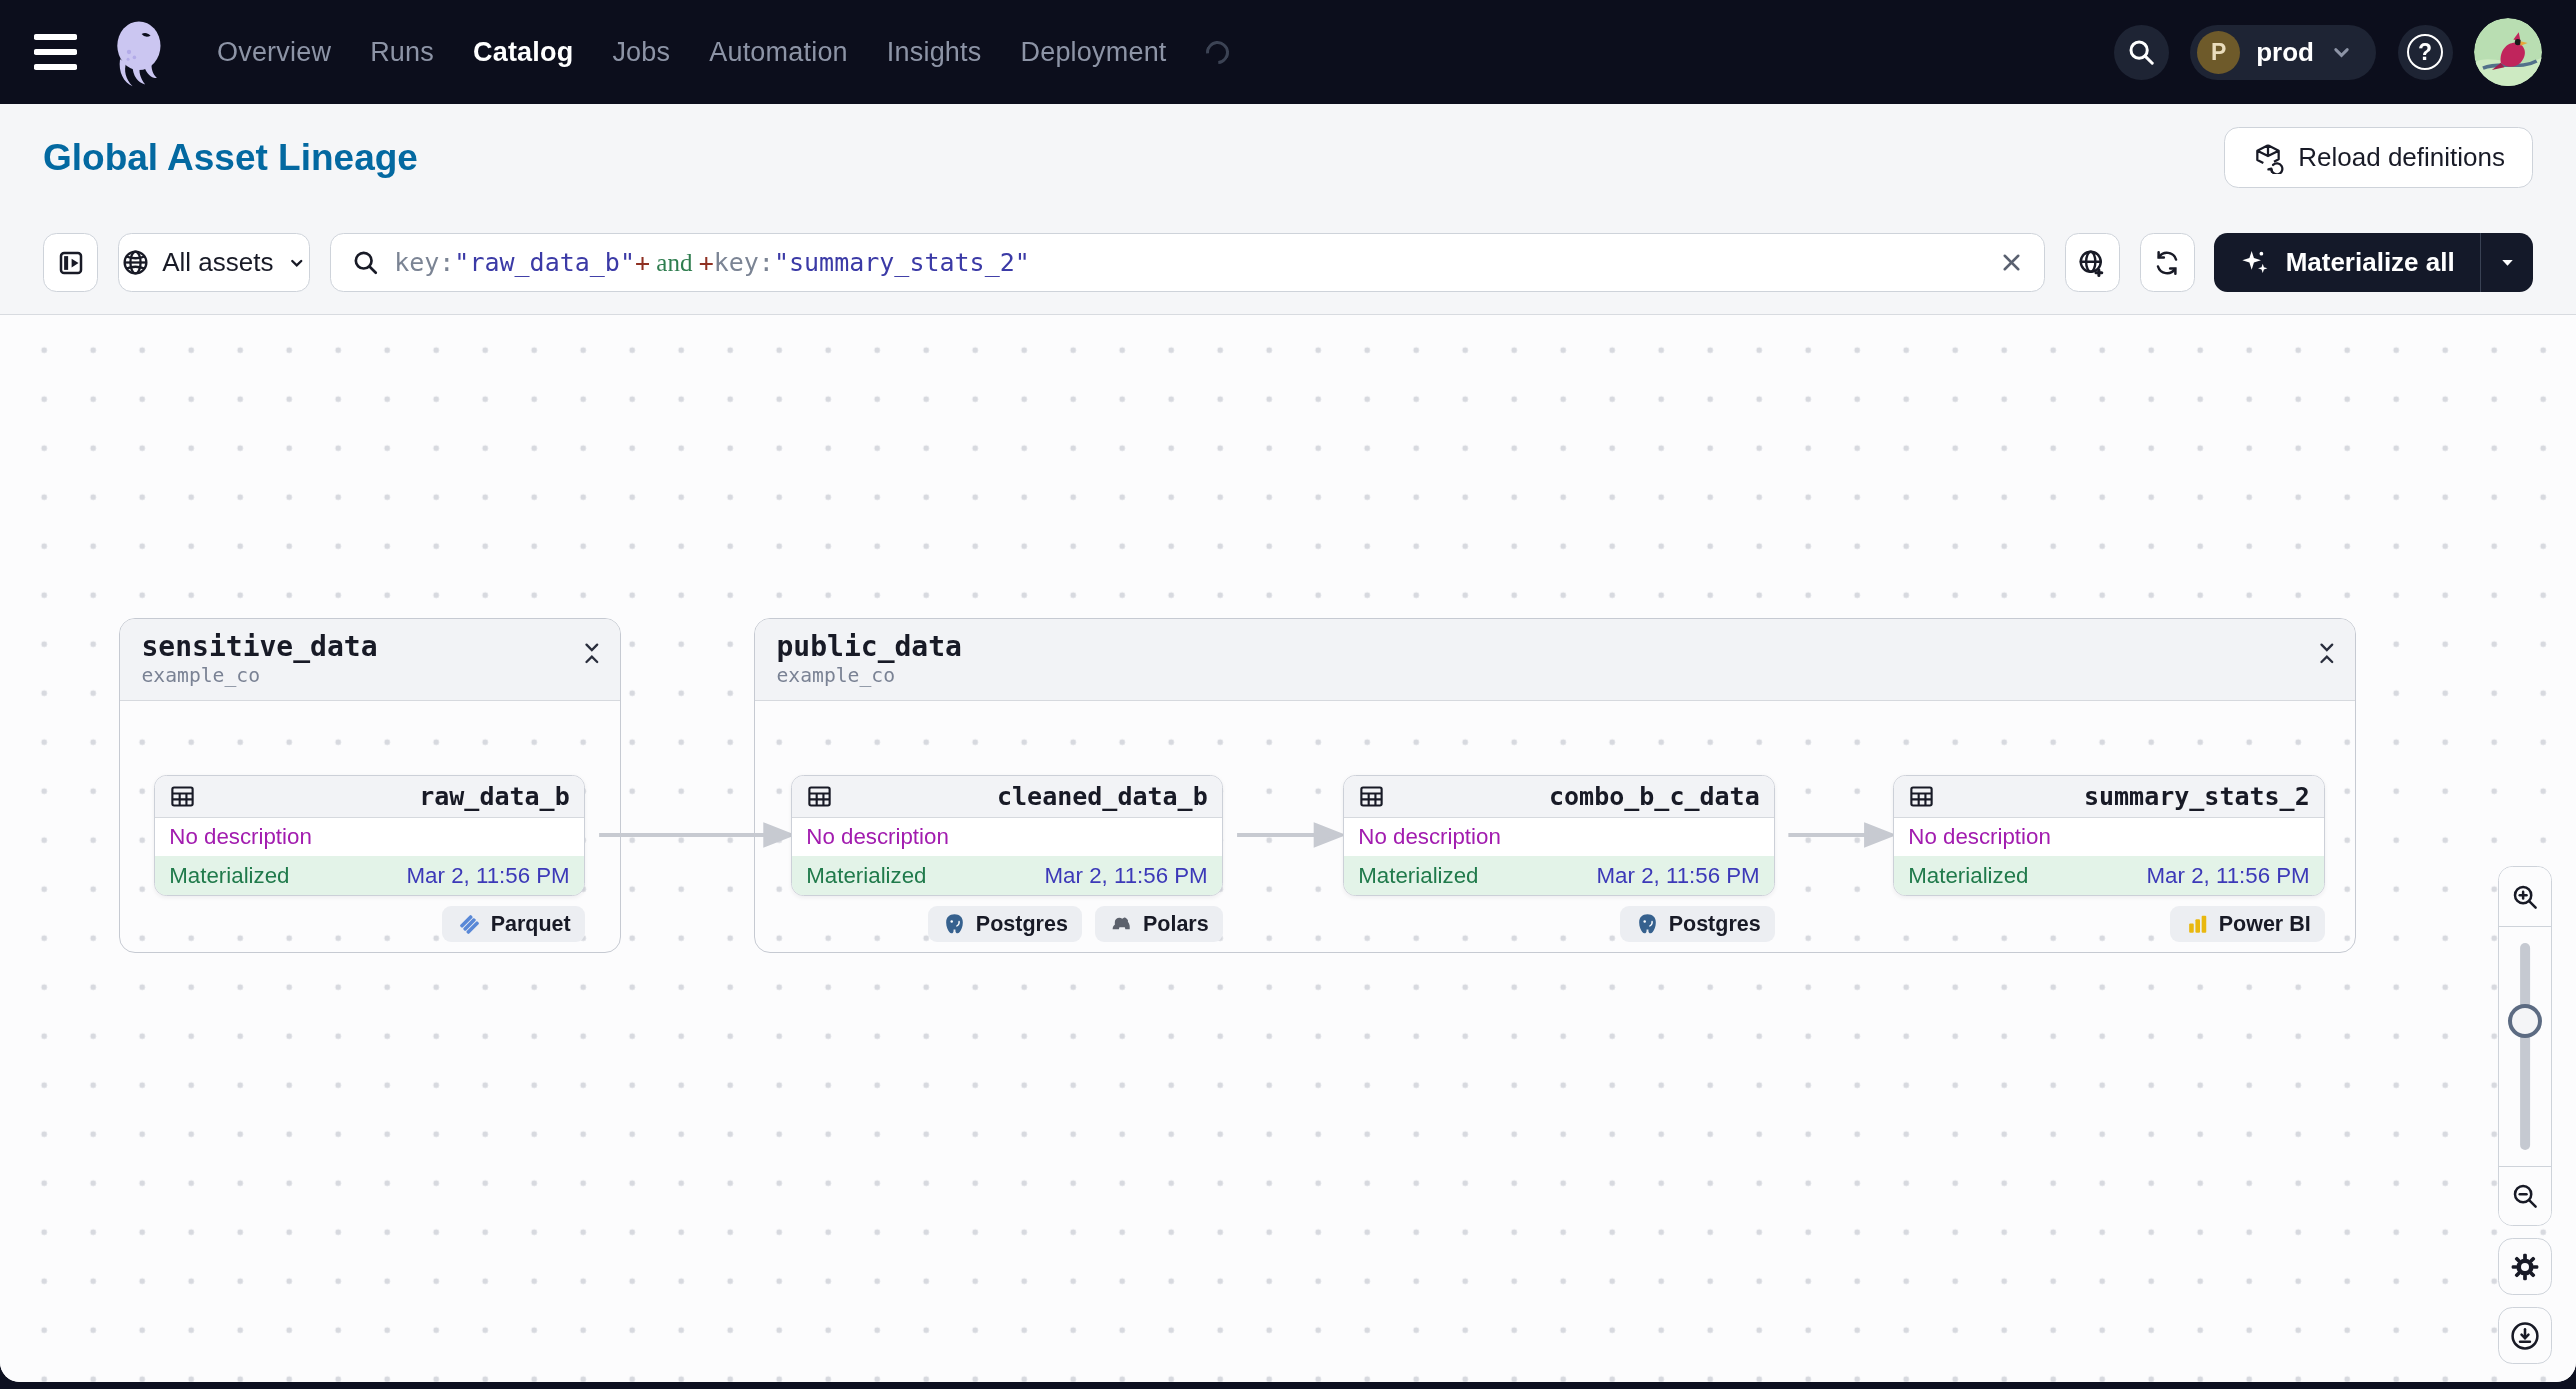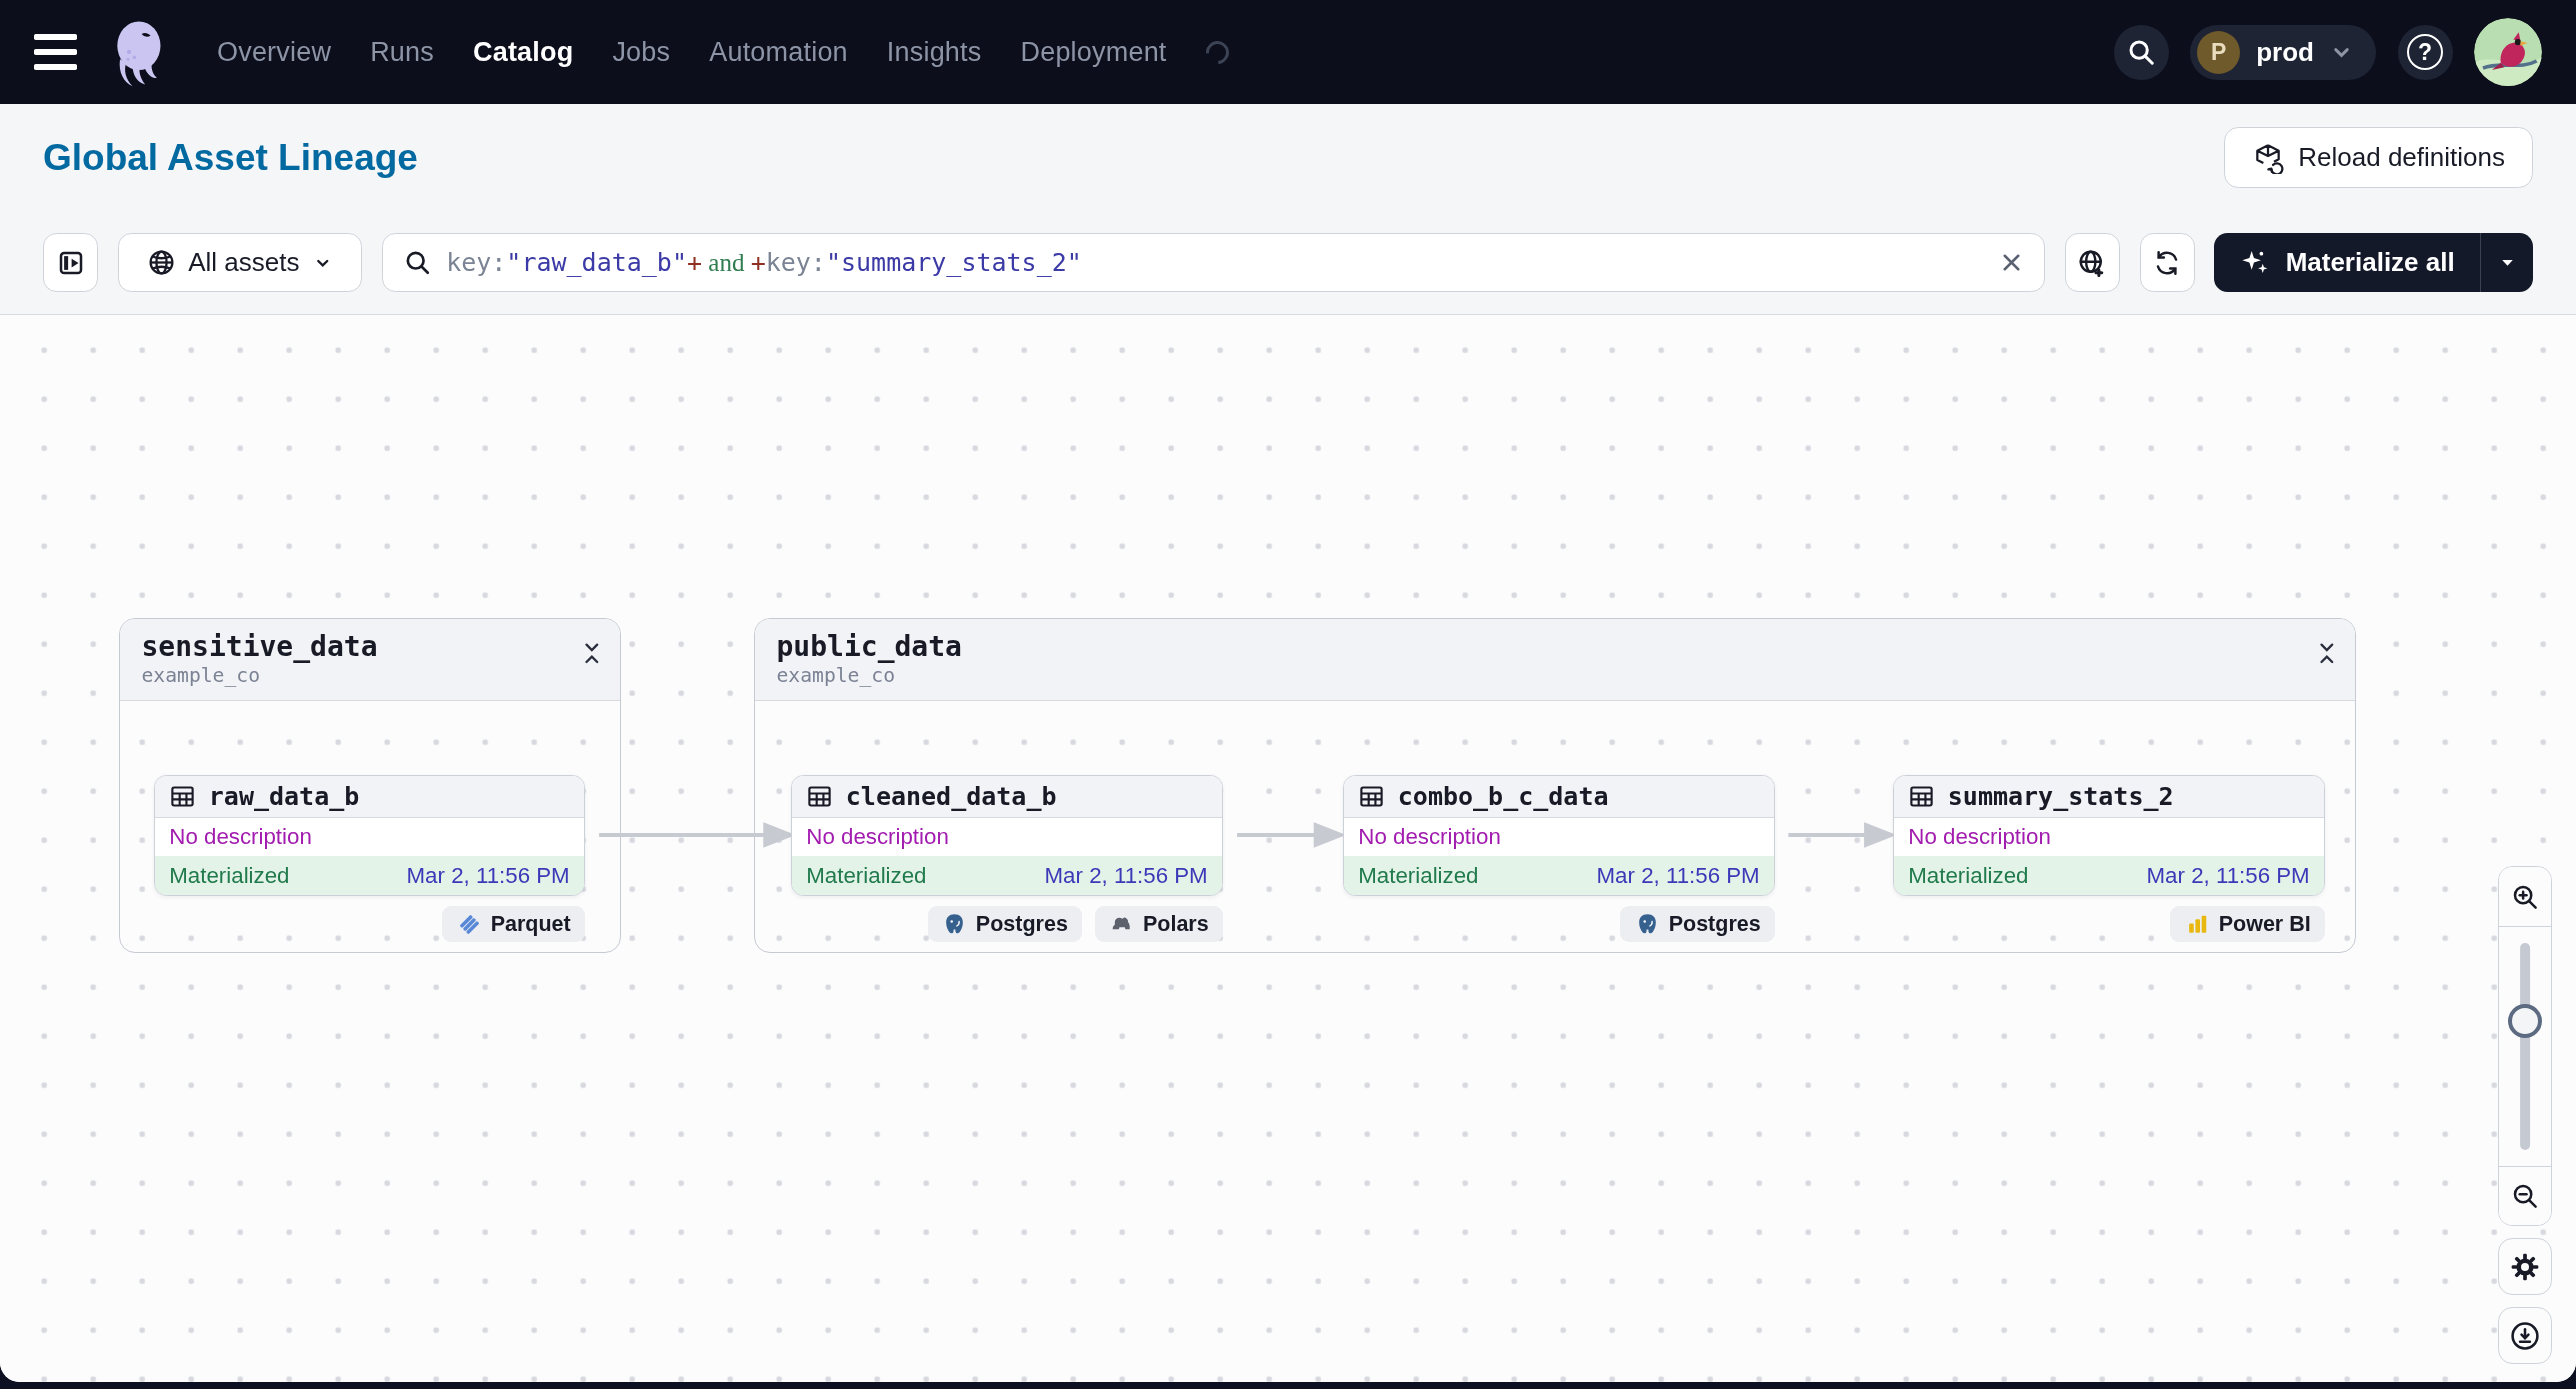--- a/index.html
+++ b/index.html
@@ -24,21 +24,21 @@
   .user-avatar { width:68px; height:68px; border-radius:50%; overflow:hidden; cursor:pointer; }
 
   
   .main { flex:1; background:#f5f6f8; border-radius:0 0 19.7px 19.7px; overflow:hidden; display:flex; flex-direction:column; }
 
   .titlebar { height:107px; display:flex; align-items:center; padding:0 43px; flex:0 0 auto; }
   .page-title { font-size:37px; font-weight:700; color:#0369a1; }
   .reload-btn { margin-left:auto; height:61px; background:#ffffff; border:1.3px solid #ced3da; border-radius:14.3px; display:flex; align-items:center; gap:14.3px; padding:0 27px; font-size:26px; color:#181a26; cursor:pointer; }
 
   .filterbar { height:104px; display:flex; align-items:center; gap:19.7px; padding:0 43px; flex:0 0 auto; border-bottom:0.9px solid #d8dbe0; }
-  .tool-btn { height:59px; min-width:55px; background:#ffffff; border:1.3px solid #ced3da; border-radius:13.4px; display:flex; align-items:center; justify-content:center; gap:12.5px; padding:0 28px; cursor:pointer; }
+  .tool-btn { height:59px; min-width:55px; background:#ffffff; border:1.3px solid #ced3da; border-radius:13.4px; display:flex; align-items:center; justify-content:center; gap:12.5px; padding:0 2px; cursor:pointer; }
   .tool-btn .label { font-size:26px; color:#181a26; }
   .searchbox { flex:1; height:59px; background:#ffffff; border:1.3px solid #ced3da; border-radius:13.4px; display:flex; align-items:center; padding:0 19.7px; gap:14.3px; position:relative; cursor:text; }
   .query { font-family:"DejaVu Sans Mono", monospace; font-size:25px; white-space:pre; }
   .tok-key { color:#7b8494; }
   .tok-str { color:#3b3aa6; }
   .tok-op  { color:#8f3022; }
   .tok-and { color:#2f7d4f;font-family:Liberation Serif, serif; }
   .clear-x { margin-left:auto; cursor:pointer; display:flex; }
   .mat-btn { height:59px; background:#141929; border-radius:13.4px; display:flex; align-items:stretch; color:#ffffff; cursor:pointer; overflow:hidden; }
   .mat-main { display:flex; align-items:center; gap:14.3px; padding:0 25px; font-size:26px; font-weight:600; }
@@ -51,21 +51,21 @@
     background-size:49px 49px; background-position:19.7px 10.7px; }
 
   .group { position:absolute; border:1.3px solid #c6cad2; border-radius:16px; }
   .group-header { height:82px; background:#f2f3f6; border-bottom:0.9px solid #d6d9de; border-radius:15px 15px 0 0; padding:10.7px 21.5px; position:relative; }
   .group-title { font-family:"DejaVu Sans Mono", monospace; font-weight:700; font-size:28px; color:#181a26; }
   .group-sub { font-family:"DejaVu Sans Mono", monospace; font-size:19.7px; color:#7a8294; margin-top:1.8px; }
   .collapse-btn { position:absolute; right:18px; top:23px; cursor:pointer; display:flex; flex-direction:column; gap:1.8px; }
 
   .asset-node { position:absolute; width:431px; }
   .node-card { background:#ffffff; border:1.3px solid #ccd0d8; border-radius:12.5px; overflow:hidden; box-shadow:0 1.8px 4.5px rgba(20,24,40,.06); cursor:pointer; }
-  .node-header { background:#f2f3f6; border-bottom:0.9px solid #d6d9de; display:flex; align-items:center; gap:12.5px; padding:7.2px 14.3px; height:42px; }
+  .node-header { background:#f2f3f6; border-bottom:0.9px solid #d6d9de; display:flex; align-items:center; gap:12.5px; padding:7.2px 14.3px; height:42px;justify-content:space-between; }
   .node-name { font-family:"DejaVu Sans Mono", monospace; font-weight:700; font-size:25px; color:#181a26; }
   .node-desc { padding:6.3px 14.3px; height:38px; font-size:22.3px; color:#a21caf; display:flex; align-items:center; }
   .node-status { background:#e3f3e8; height:39px; display:flex; align-items:center; padding:0 14.3px; }
   .status-label { font-size:22.3px; color:#207a4b; }
   .status-time { margin-left:auto; font-size:22.3px; color:#3c39b8; }
   .tagrow { position:absolute; top:131px; right:0; display:flex; gap:12.5px; }
   .tag { height:36px; background:#eceef2; border-radius:9px; display:flex; align-items:center; gap:9px; padding:0 14.3px; font-size:21.5px; font-weight:600; color:#181a26; }
 
   .edges { position:absolute; inset:0; pointer-events:none; }
 

